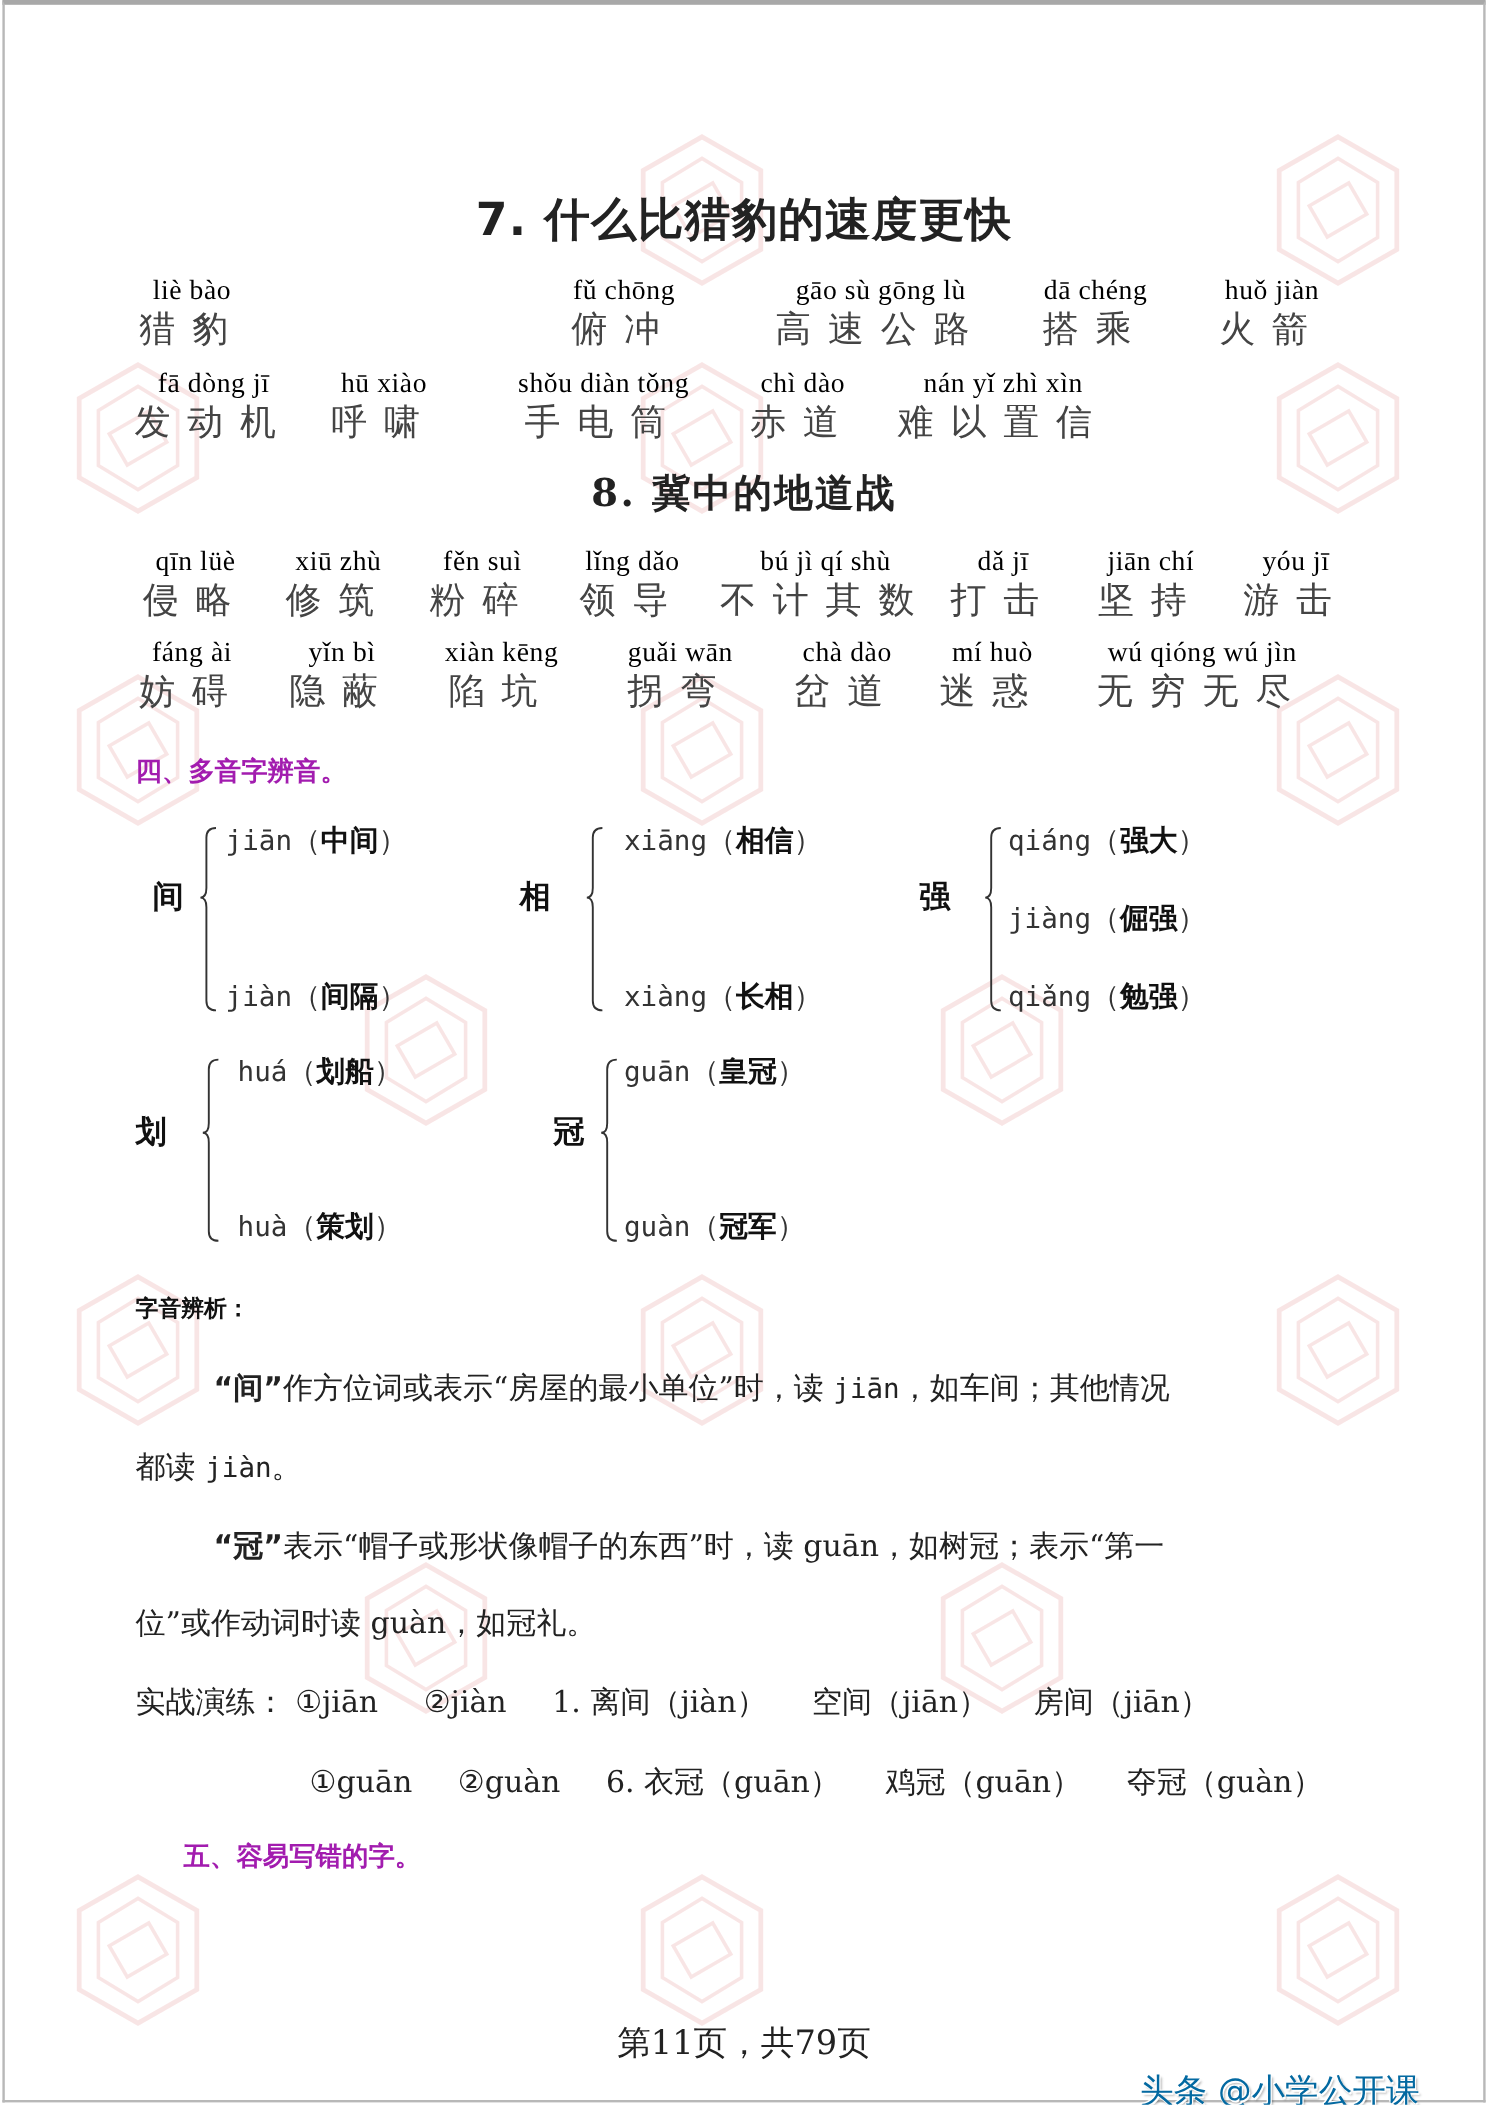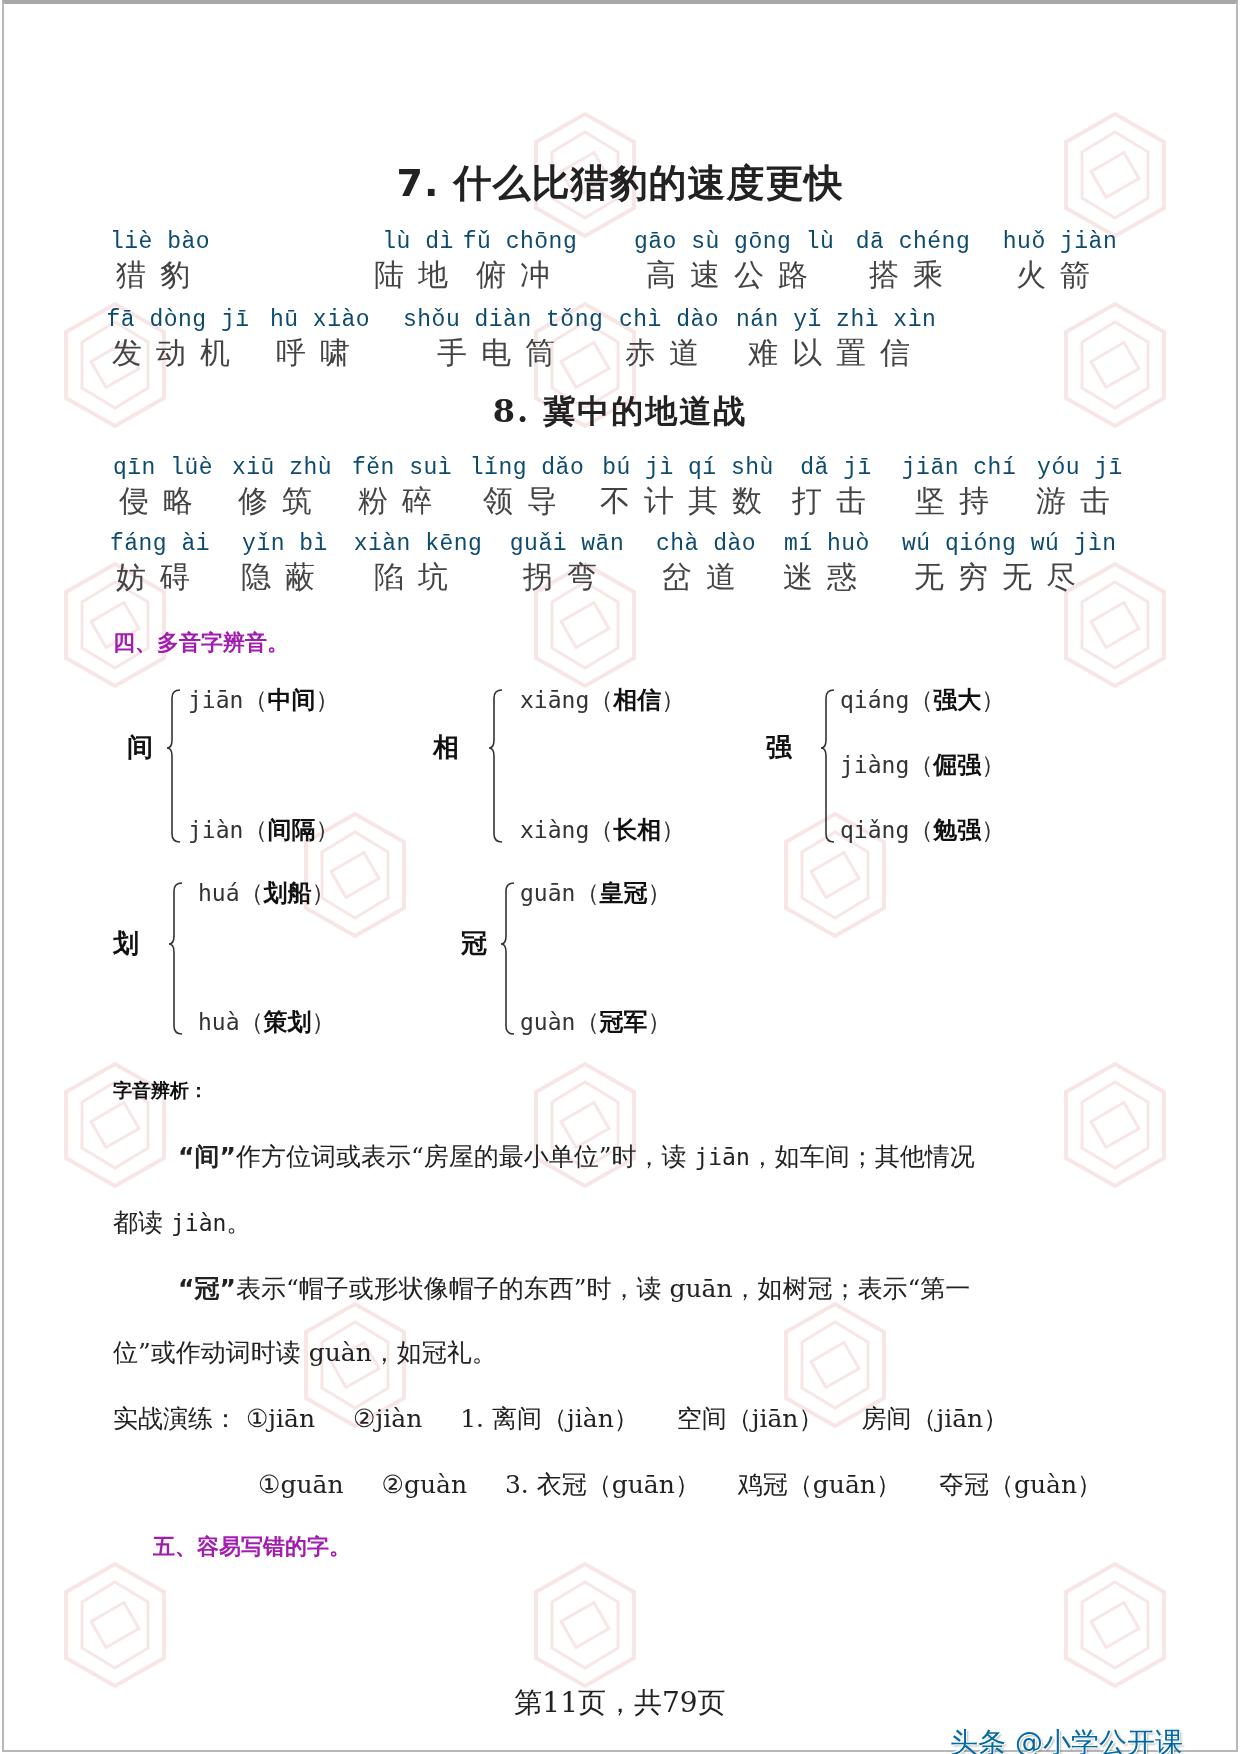--- a/index.html
+++ b/index.html
@@ -20,22 +20,22 @@
   .lesson-title {
     position: absolute; left: 0; width: 1240px; text-align: center;
     font-weight: bold; color: #222;
   }
   .title-7 { top: 158px; font-size: 38px; font-family: "DejaVu Sans", sans-serif; letter-spacing: 1px; }
   .title-8 { top: 390px; font-size: 32px; font-family: "DejaVu Serif", serif; letter-spacing: 2px; }
 
   .vocab-row { position: absolute; left: 0; width: 1240px; height: 70px; }
   .vocab-item { position: absolute; text-align: center; white-space: nowrap; }
   .vocab-item .py {
-    display: block; font-family: Liberation Mono, monospace; font-size: 23px;
-    color: #0c4a6e; line-height: 28px; letter-spacing: 0.5px;
+    display: block; font-family: Liberation Serif, serif; font-size: 23px;
+    color: #000000; line-height: 28px; letter-spacing: 0.5px;
   }
   .vocab-item .hz {
     display: block; font-family: "DejaVu Serif", serif; font-size: 30px;
     color: #444; line-height: 38px; letter-spacing: 14px;
   }
 
   .section-heading {
     position: absolute; left: 113px; font-family: "DejaVu Sans", sans-serif;
     font-weight: bold; font-size: 22px; color: #a21caf;
   }
@@ -174,24 +174,20 @@
         <polygon points="55,22 88,42 88,88 55,108 22,88 22,42" fill="none" stroke="#d04040" stroke-width="3"></polygon>
         <rect x="36" y="50" width="38" height="30" fill="none" stroke="#d04040" stroke-width="3" transform="rotate(-30 55 65)"></rect>
       </svg></div>
   </div>
 
 <div class="lesson-title title-7">7. 什么比猎豹的速度更快</div>
 <div class="vocab-row" id="l7r1" style="top:228px;">
     <div class="vocab-item" style="left: 60px; width: 200px;">
       <span class="py">liè bào</span>
       <span class="hz">猎豹</span>
-    </div>
-    <div class="vocab-item" style="left: 318px; width: 200px;">
-      <span class="py">lù dì</span>
-      <span class="hz">陆地</span>
     </div>
     <div class="vocab-item" style="left: 420px; width: 200px;">
       <span class="py">fǔ chōng</span>
       <span class="hz">俯冲</span>
     </div>
     <div class="vocab-item" style="left: 634px; width: 200px;">
       <span class="py">gāo sù gōng lù</span>
       <span class="hz">高速公路</span>
     </div>
     <div class="vocab-item" style="left: 813px; width: 200px;">
@@ -357,21 +353,21 @@
   <span>实战演练：</span>
   <span>①jiān</span><span class="gap"></span>
   <span>②jiàn</span><span class="gap"></span>
   <span>1. 离间（jiàn）</span><span class="gap"></span>
   <span>空间（jiān）</span><span class="gap"></span>
   <span>房间（jiān）</span>
 </div>
 <div class="practice-row" style="top:1468px; left:258px;">
   <span>①guān</span><span class="gap"></span>
   <span>②guàn</span><span class="gap"></span>
-  <span>3. 衣冠（guān）</span><span class="gap"></span>
+  <span>6. 衣冠（guān）</span><span class="gap"></span>
   <span>鸡冠（guān）</span><span class="gap"></span>
   <span>夺冠（guàn）</span>
 </div>
 
 <div class="section-heading" style="top:1532px;margin-left:40px;">五、容易写错的字。</div>
 
 <div class="footer-page">第11页，共79页</div>
 <div class="footer-credit">头条 @小学公开课</div>
 
 </body></html>

